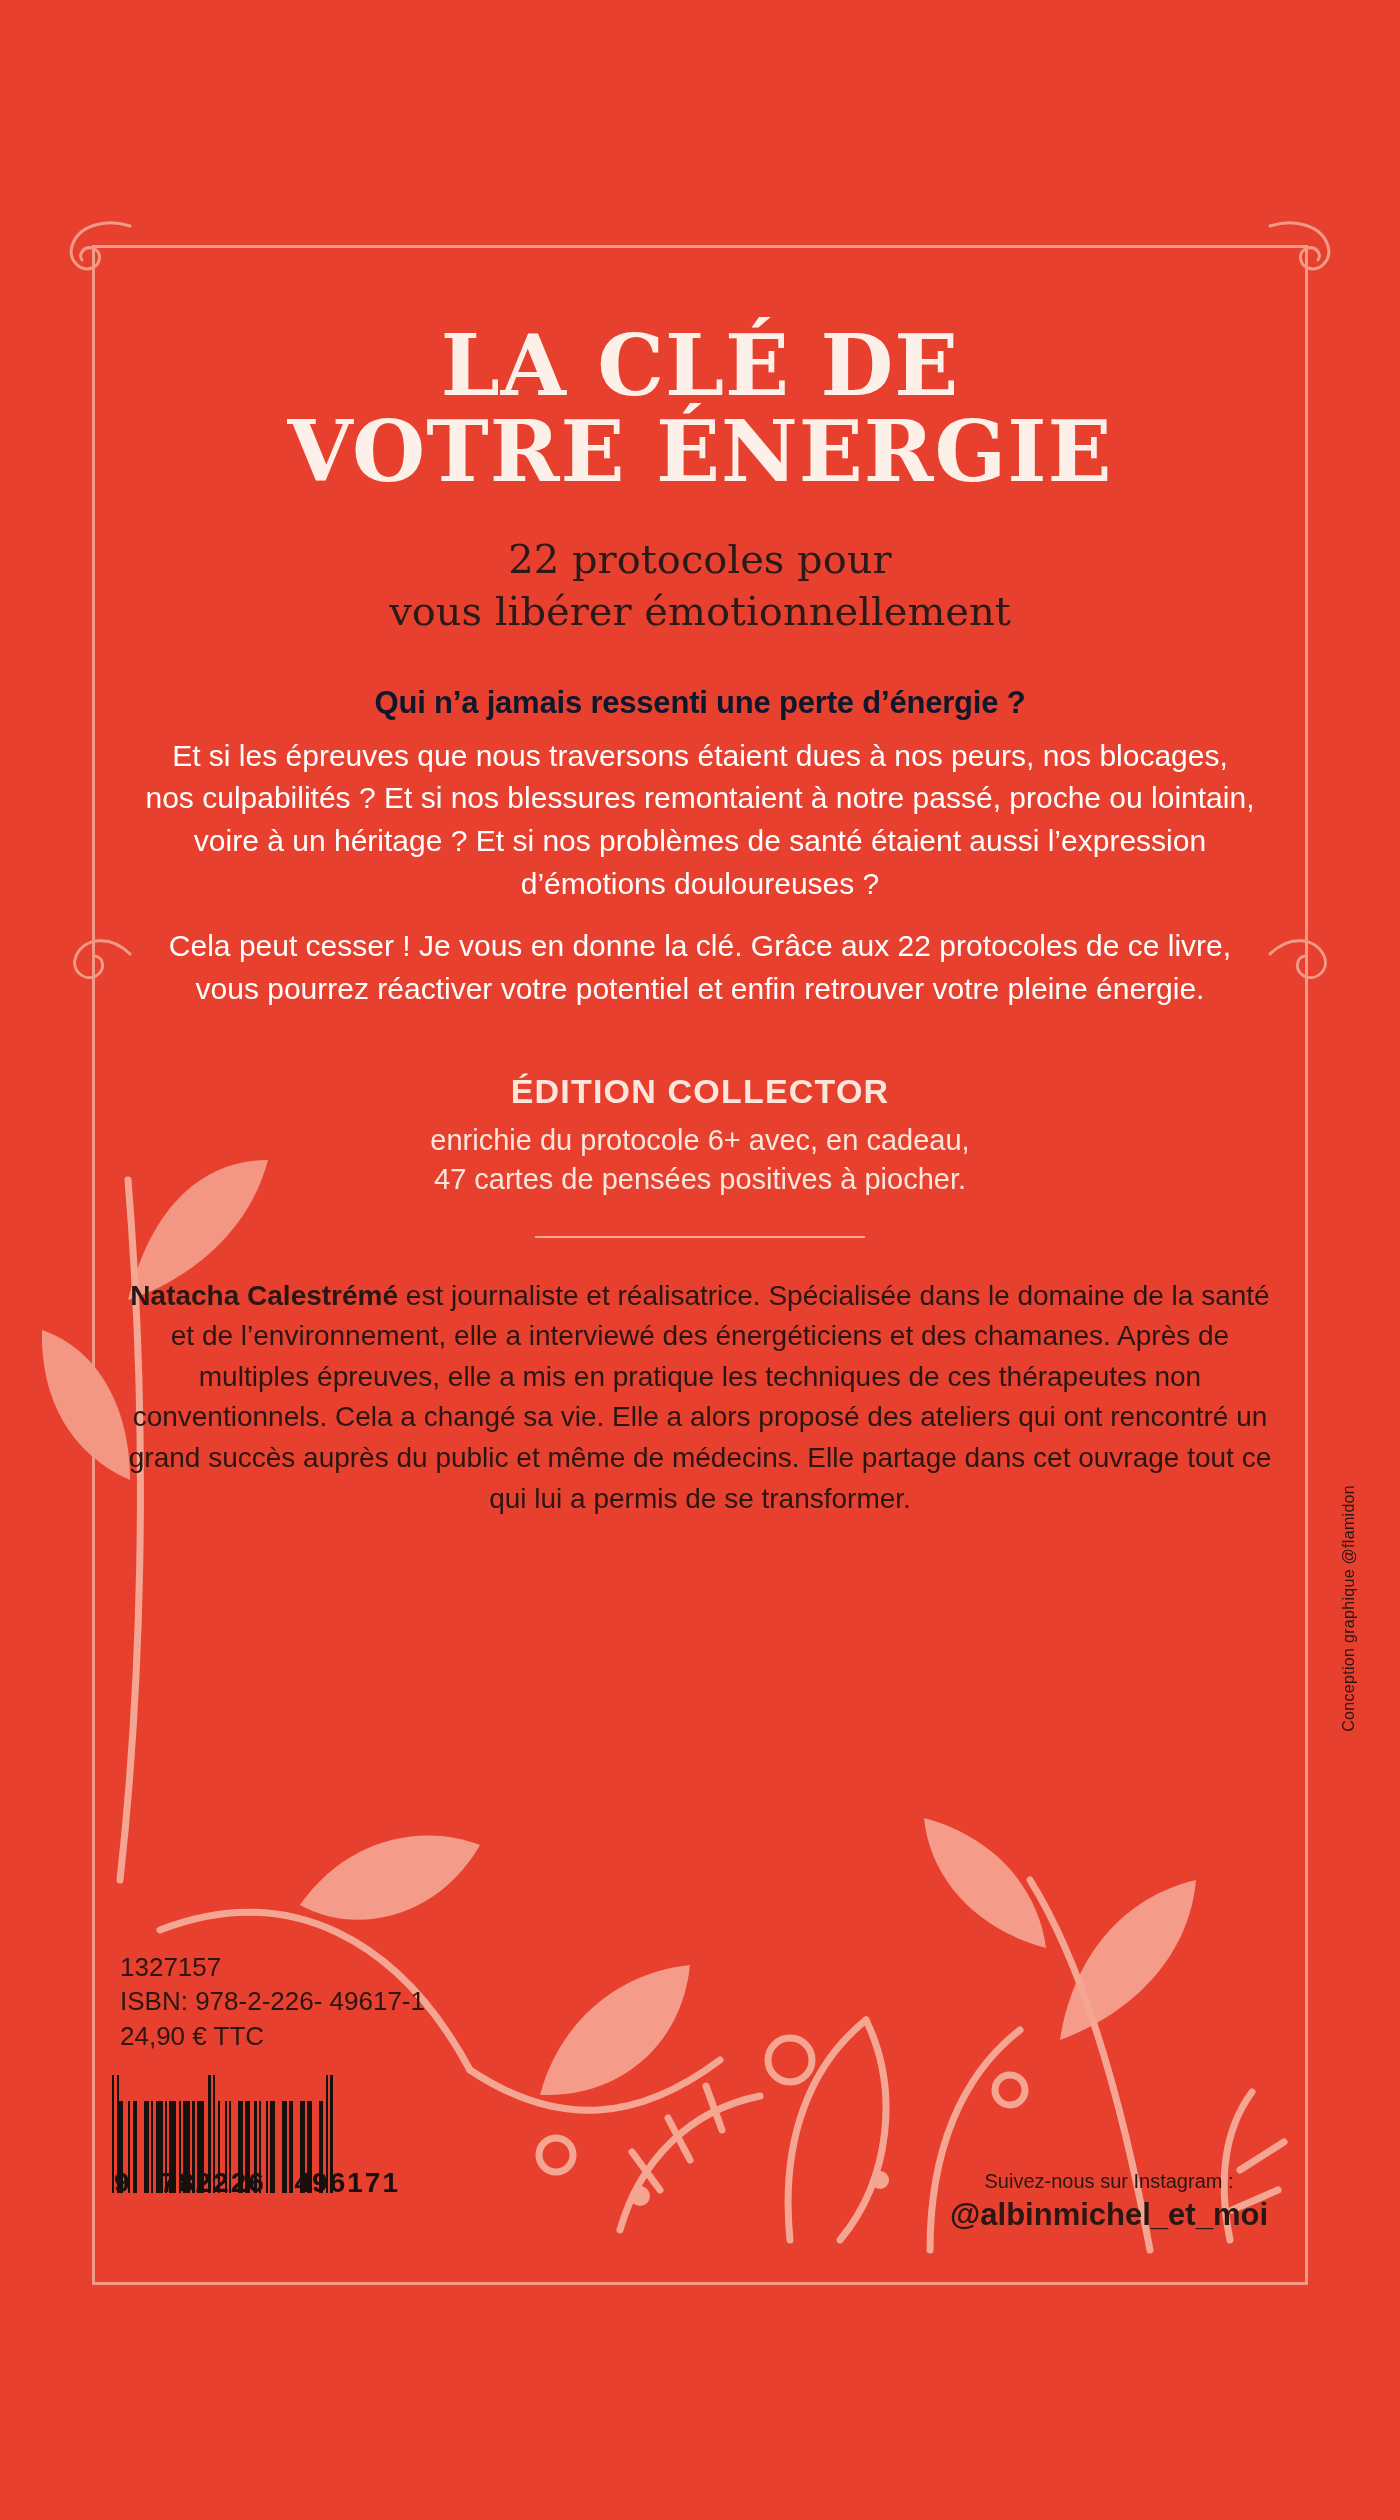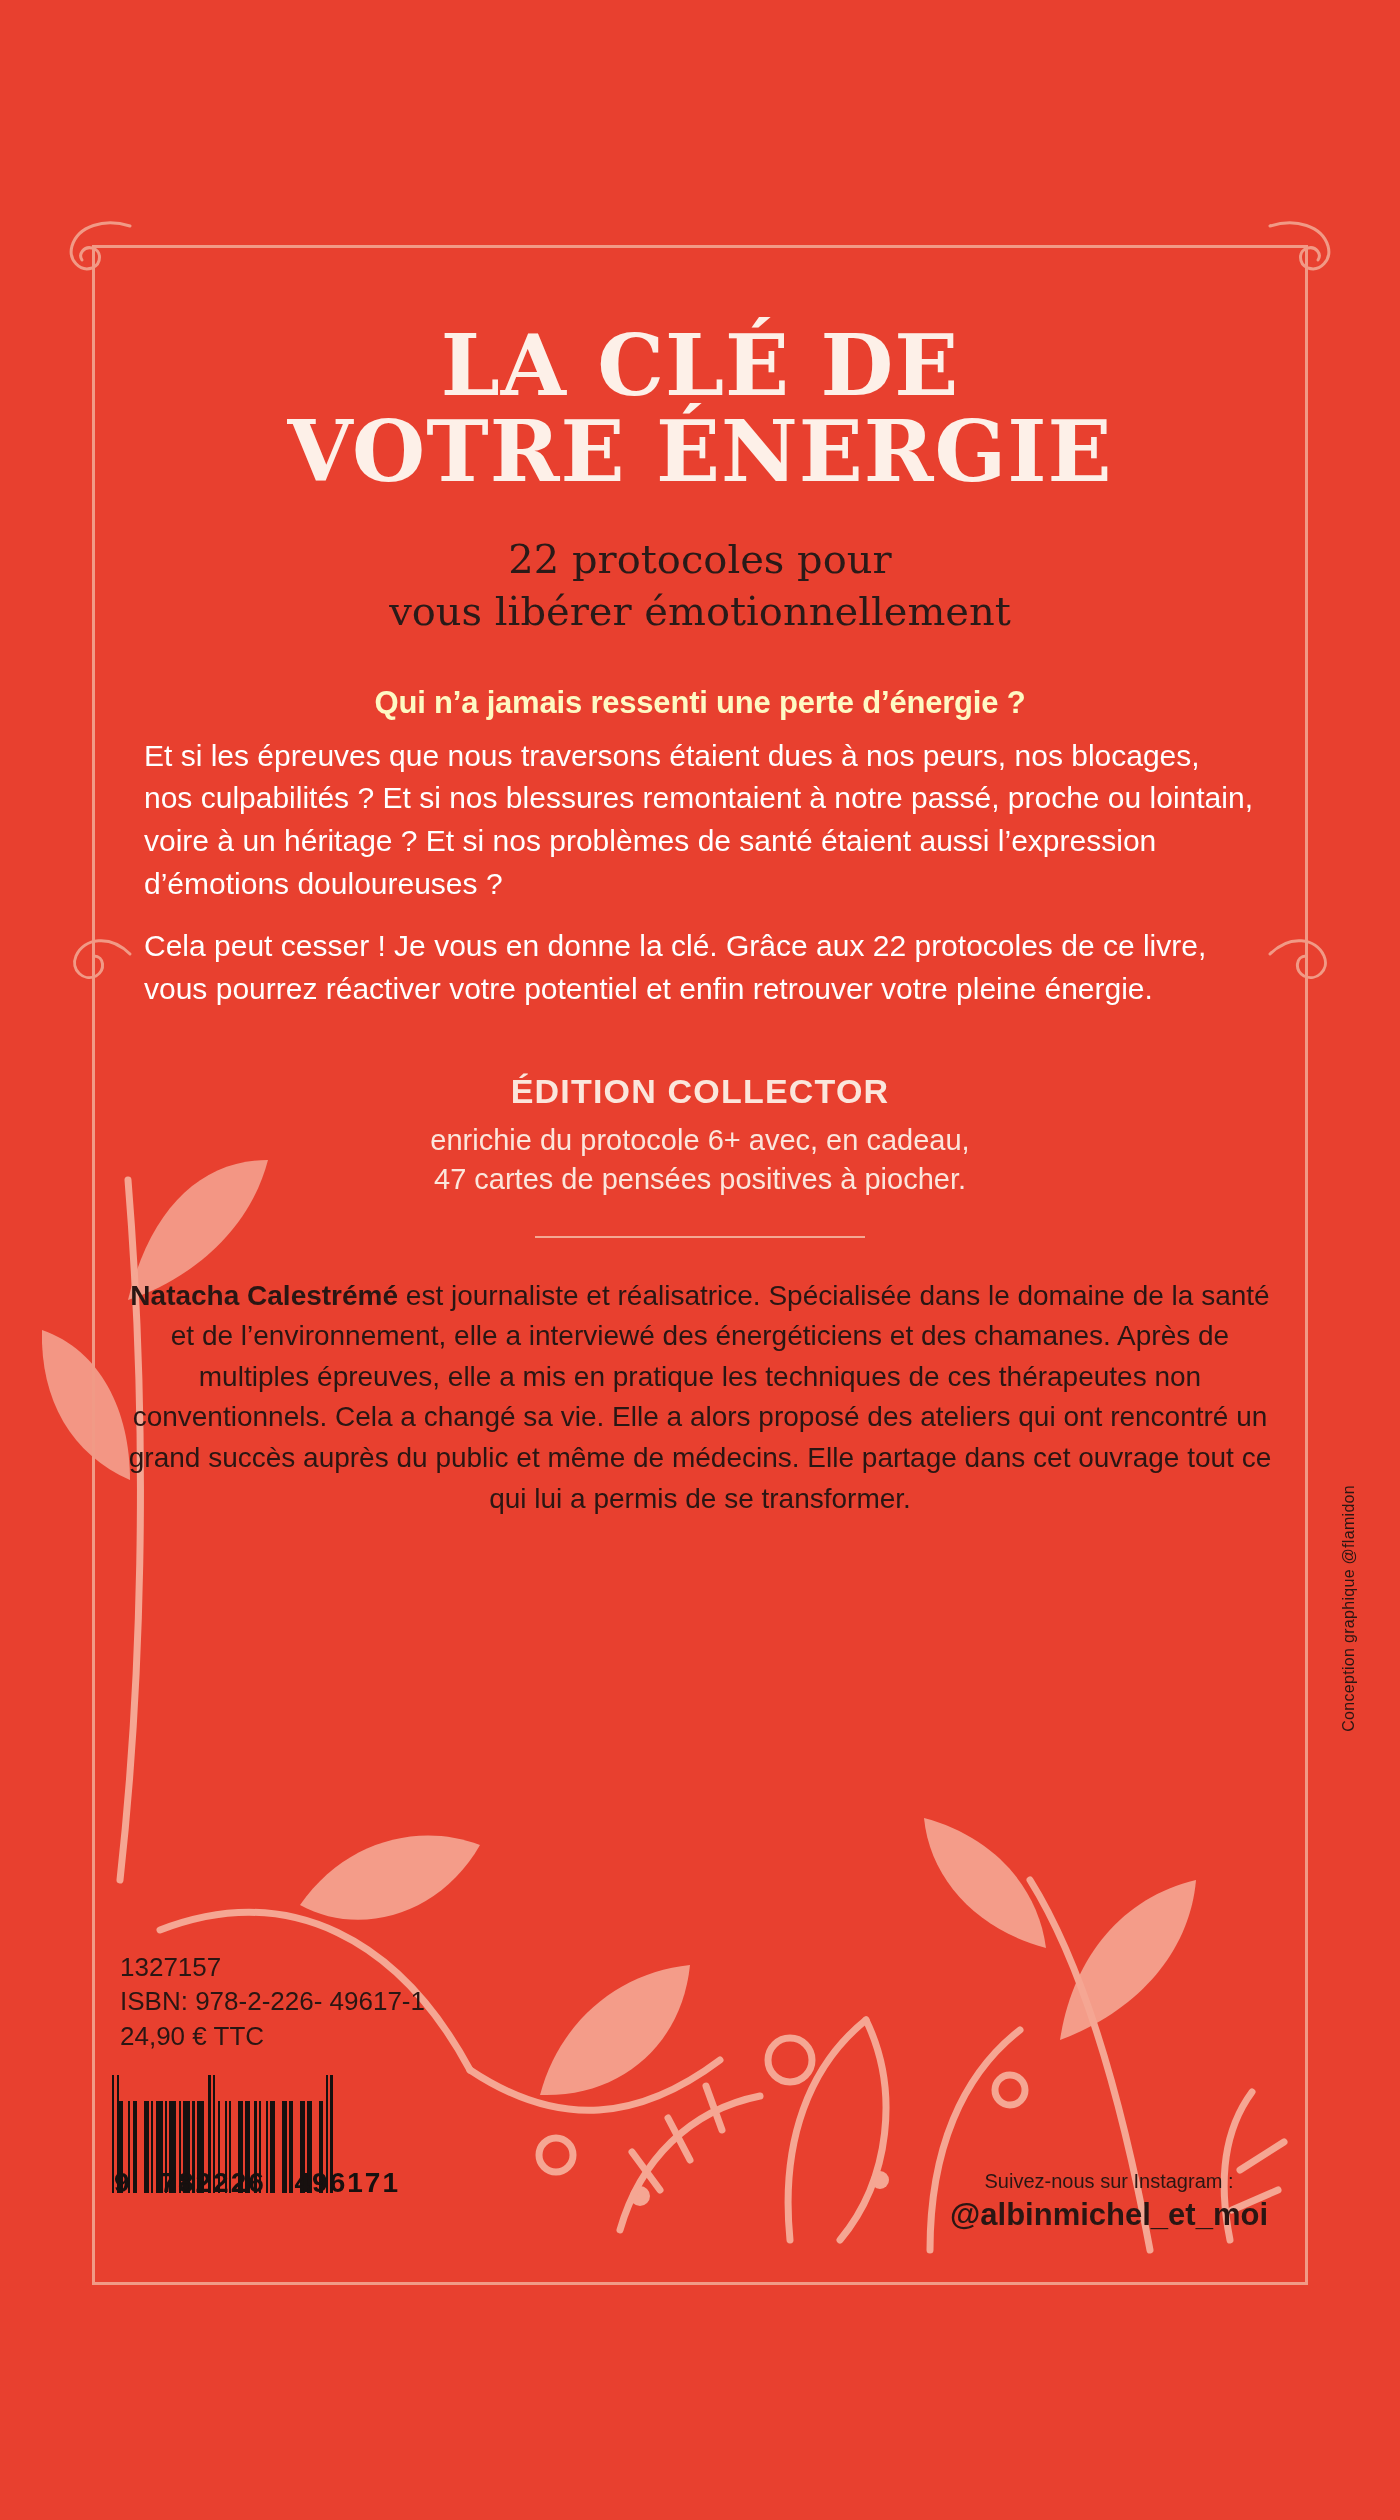--- a/index.html
+++ b/index.html
@@ -72,34 +72,34 @@
     font-family: "DejaVu Serif", "Liberation Serif", serif;
     font-size: 40px;
     line-height: 1.28;
     margin-top: 40px;
     padding: 0 70px;
   }
   .subtitle-line { display: block; }
 
   .lede {
     text-align: center;
-    color: #fef9c3;
+    color: #0f172a;
     font-family: "Liberation Sans", sans-serif;
     font-weight: bold;
     font-size: 31px;
     margin-top: 48px;
     letter-spacing: -0.2px;
   }
 
   .blurb {
     color: #ffffff;
     font-family: "Liberation Sans", sans-serif;
     font-size: 30px;
     line-height: 1.42;
-    text-align: left;
+    text-align: center;
     padding: 0 52px;
     margin-top: 14px;
   }
   .blurb + .blurb { margin-top: 20px; }
 
   .collector-head {
     text-align: center;
     color: #fbe6dc;
     font-family: "Liberation Sans", sans-serif;
     font-weight: bold;

